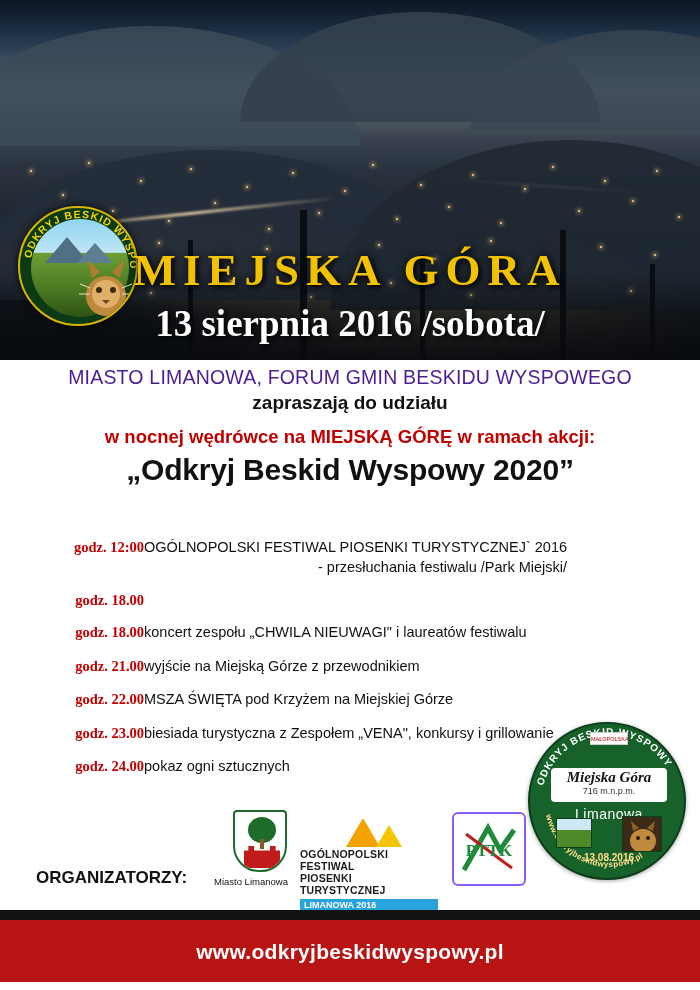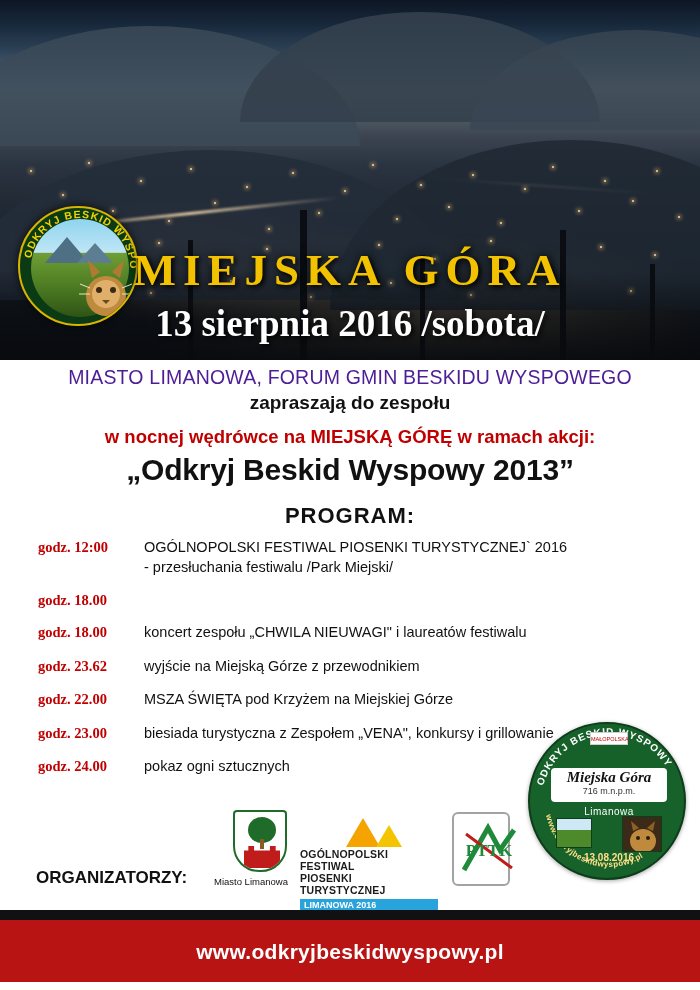--- a/index.html
+++ b/index.html
@@ -149,21 +149,21 @@
   .line4 {
     font-size: 30px; font-weight: bold; color: #111; margin-top: 5px; letter-spacing: -.2px;
   }
 
   .program-head {
     position: absolute; left: 0; top: 503px; width: 700px; text-align: center;
     font-size: 22px; font-weight: bold; color: #111; letter-spacing: 1px;
   }
 
   
-  .program { position: absolute; left: 38px; top: 538px; width: 640px; }
+  .program { position: absolute; left: 38px; top: 538px; width: 640px; text-align: right; }
   .prow { display: flex; align-items: flex-start; margin-bottom: 14px; }
   .ptime {
     width: 106px; flex: 0 0 106px;
     font-family: "Liberation Serif", serif;
     font-size: 14.5px; font-weight: bold; color: #c00000;
     padding-top: 1px;
   }
   .pdesc { font-size: 14.5px; color: #111; line-height: 1.35; }
   .pdesc .sub { display: block; }
 
@@ -191,21 +191,21 @@
     background: #ffffff; border-radius: 4px;
     text-align: center;
   }
   .badge-name {
     font-family: "Liberation Serif", serif;
     font-style: italic; font-weight: bold; font-size: 15px; color: #111; line-height: 18px;
   }
   .badge-alt { font-size: 9px; color: #333; }
   .badge-city {
     position: absolute; left: 0; top: 82px; width: 158px; text-align: center;
-    font-size: 10px; color: #fff; letter-spacing: .5px;
+    font-size: 14px; color: #fff; letter-spacing: .5px;
   }
   .badge-date {
     position: absolute; left: 0; top: 128px; width: 158px; text-align: center;
     font-size: 10px; font-weight: bold; color: #ffe08a;
   }
   .badge-ring {
     position: absolute; left: 0; top: 0; width: 158px; height: 158px;
   }
   .badge-mini-l {
     position: absolute; left: 26px; top: 94px; width: 36px; height: 30px;
@@ -267,22 +267,22 @@
     border-bottom: 22px solid #f5c400;
   }
   .festiwal-text {
     font-size: 10.5px; font-weight: bold; color: #1b1b1b; line-height: 12px; letter-spacing: .2px;
   }
   .festiwal-bar {
     margin-top: 3px; height: 13px; background: #29a3dc;
     color: #fff; font-size: 9px; font-weight: bold; line-height: 13px; padding-left: 4px;
   }
   .logo-pttk {
-    position: absolute; left: 452px; top: 812px; width: 58px; height: 74px;
-    border: 2px solid #a3a3a3; border-radius: 6px; background: #fff;
+    position: absolute; left: 452px; top: 812px; width: 74px; height: 74px;
+    border: 2px solid #8b5cf6; border-radius: 6px; background: #fff;
   }
   .pttk-text {
     position: absolute; left: 0; top: 27px; width: 70px; text-align: center;
     font-size: 17px; font-weight: bold; color: #1f8a3a; font-family: "Liberation Serif", serif;
   }
   .pttk-slash {
     position: absolute; left: 6px; top: 6px; width: 58px; height: 58px;
   }
 
   
@@ -395,44 +395,43 @@
       <path d="M26 56 L30 60 L34 56 Z" fill="#6b4a20"></path>
       <path d="M14 44 L4 40 M14 50 L3 50 M46 44 L56 40 M46 50 L58 50" stroke="#f3e2c0" stroke-width="1"></path>
     </svg>
   </div>
 
   <div class="title-main">MIEJSKA GÓRA</div>
   <div class="title-date">13 sierpnia 2016 /sobota/</div>
 
   <div class="info">
     <div class="line1">MIASTO LIMANOWA, FORUM GMIN BESKIDU WYSPOWEGO</div>
-    <div class="line2">zapraszają do zespołu</div>
+    <div class="line2">zapraszają do udziału</div>
     <div class="line3">w nocnej wędrówce na MIEJSKĄ GÓRĘ w ramach akcji:</div>
-    <div class="line4">„Odkryj Beskid Wyspowy 2013”</div>
-  </div>
-
-  <div class="program-head">PROGRAM:</div>
+    <div class="line4">„Odkryj Beskid Wyspowy 2020”</div>
+  </div>
+
 
   <div class="program">
     <div class="prow">
       <div class="ptime">godz. 12:00</div>
       <div class="pdesc">
         <span>OGÓLNOPOLSKI FESTIWAL PIOSENKI TURYSTYCZNEJ` 2016</span>
         <span class="sub">- przesłuchania festiwalu /Park Miejski/</span>
       </div>
     </div>
     <div class="prow">
       <div class="ptime">godz. 18.00</div>
     </div>
     <div class="prow">
       <div class="ptime">godz. 18.00</div>
       <div class="pdesc">koncert zespołu „CHWILA NIEUWAGI" i laureatów festiwalu</div>
     </div>
     <div class="prow">
-      <div class="ptime">godz. 23.62</div>
+      <div class="ptime">godz. 21.00</div>
       <div class="pdesc">wyjście na Miejską Górze z przewodnikiem</div>
     </div>
     <div class="prow">
       <div class="ptime">godz. 22.00</div>
       <div class="pdesc">MSZA ŚWIĘTA pod Krzyżem na Miejskiej Górze</div>
     </div>
     <div class="prow">
       <div class="ptime">godz. 23.00</div>
       <div class="pdesc">biesiada turystyczna z Zespołem „VENA", konkursy i grillowanie</div>
     </div>

